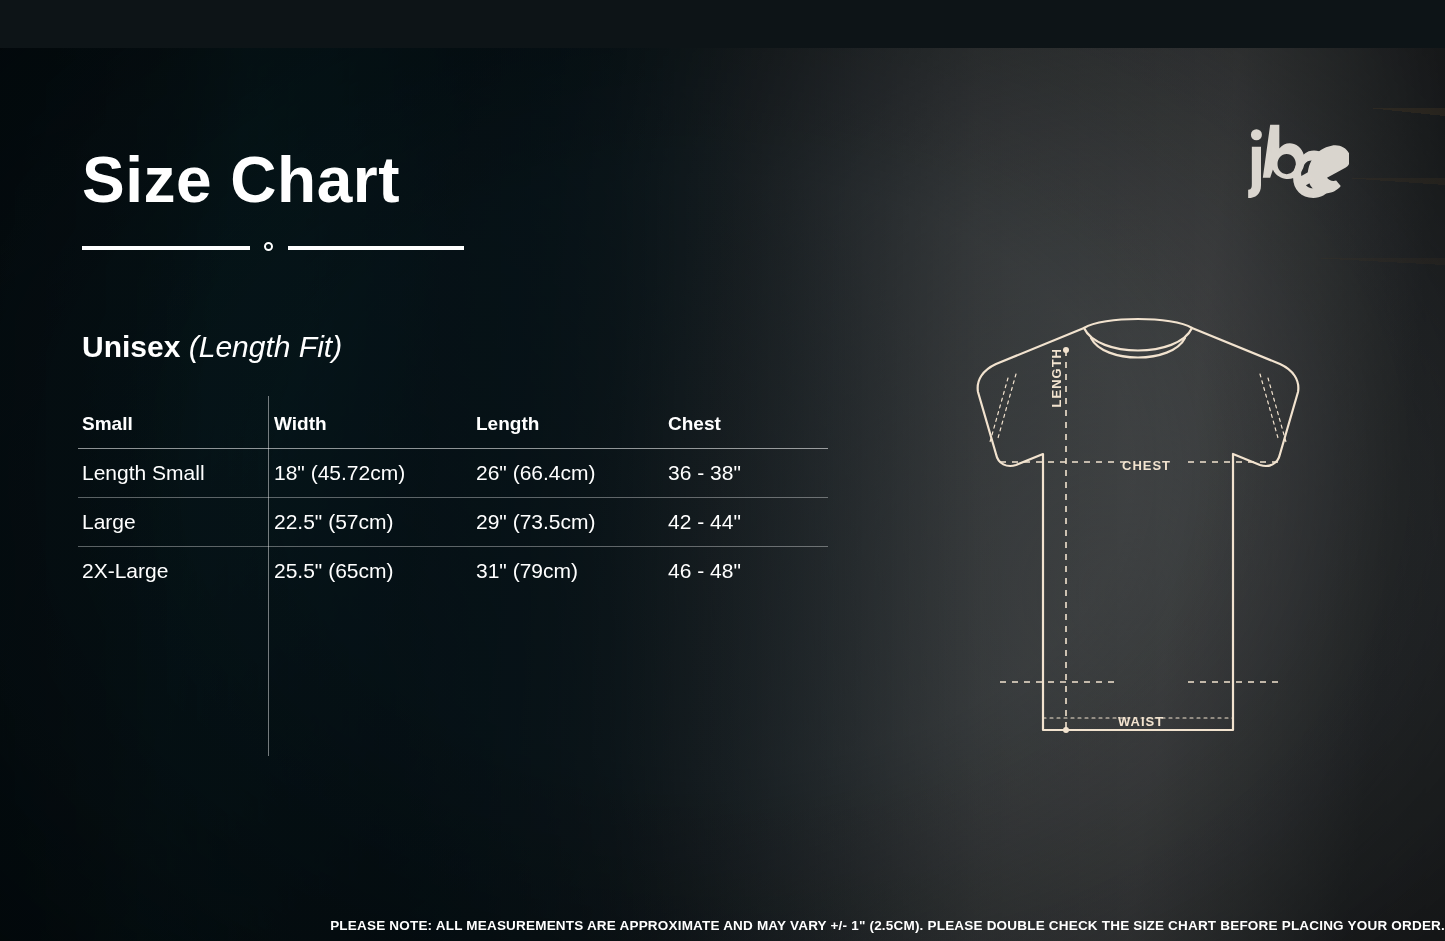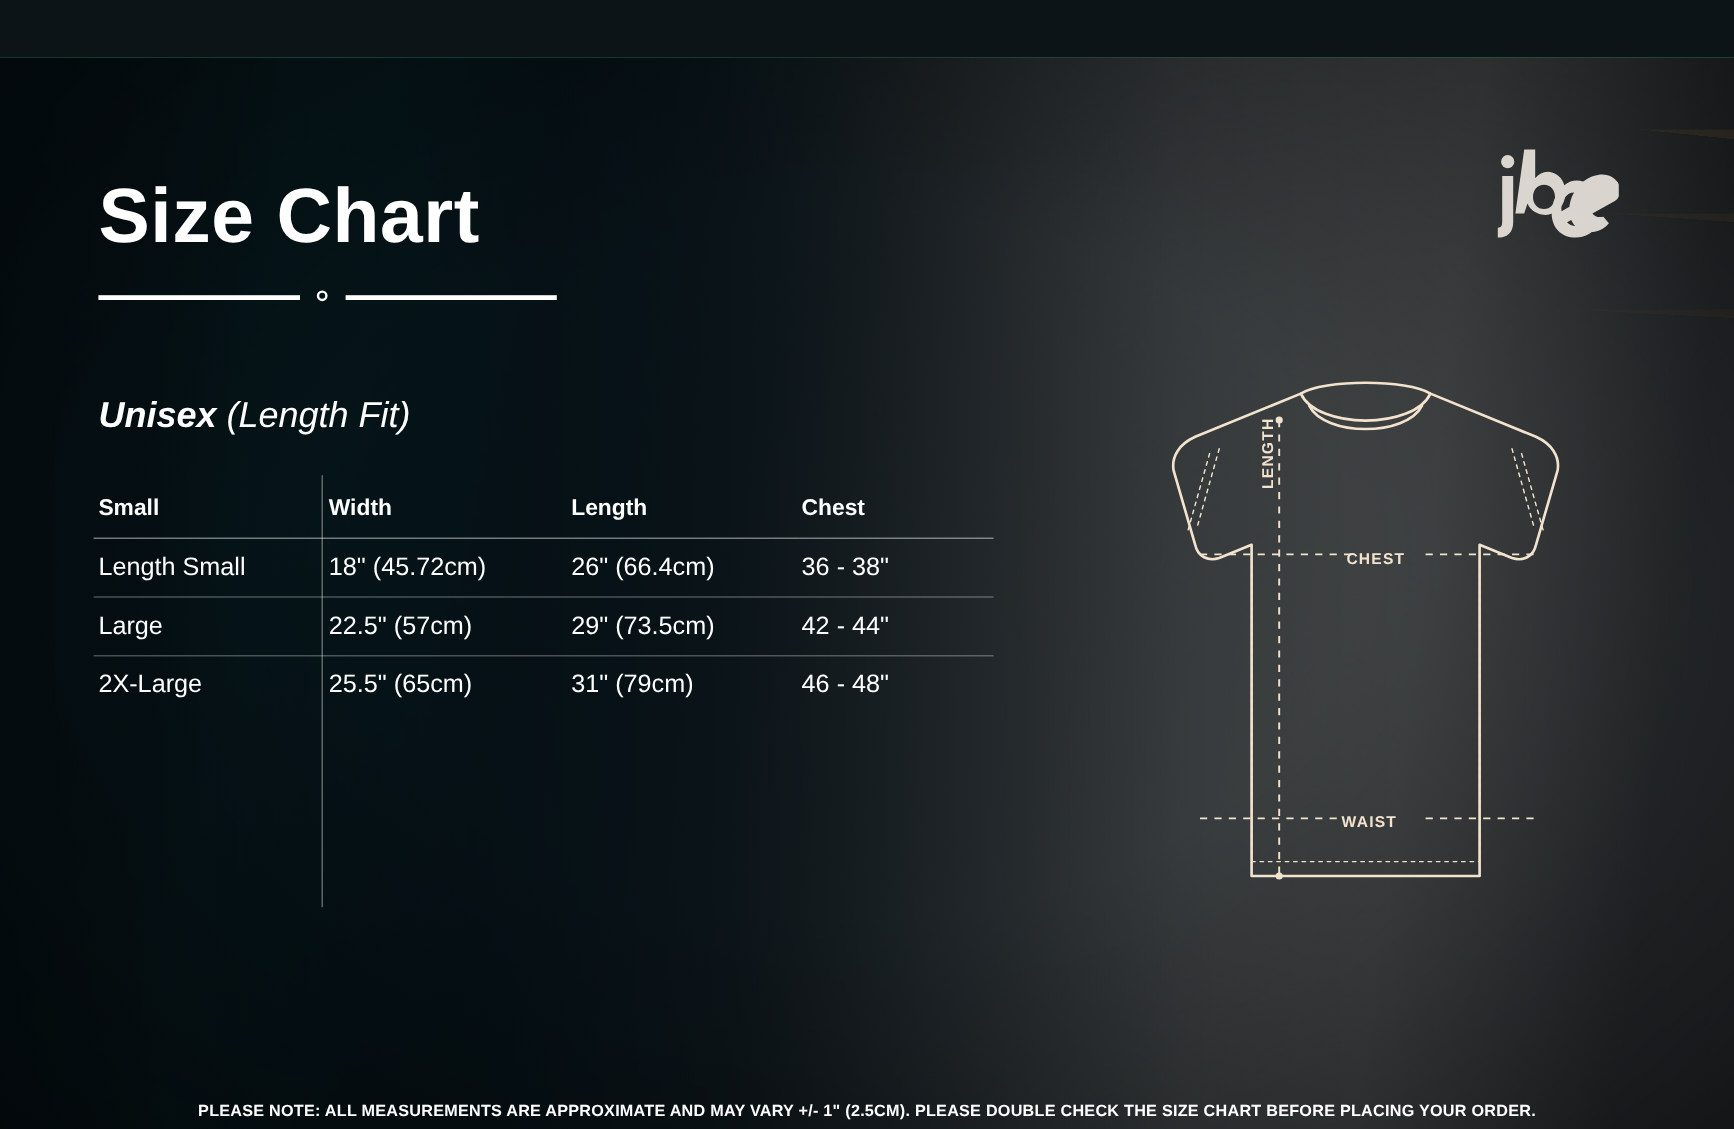--- a/index.html
+++ b/index.html
@@ -118,21 +118,21 @@
     opacity: 0.92;
   }
 
   .subtitle {
     position: absolute;
     left: 82px;
     top: 282px;
     font-size: 30px;
     color: #ffffff;
   }
-  .subtitle b { font-weight: 700; font-style: italic; }
+  .subtitle b { font-weight: 700; }
   .subtitle i { font-style: italic; font-weight: 400; }
 
   
   .table {
     position: absolute;
     left: 78px;
     top: 352px;
     width: 750px;
     border-collapse: collapse;
     color: #ffffff;
@@ -190,29 +190,29 @@
     letter-spacing: 1px;
     color: #f2e3cf;
   }
   .lbl-length {
     left: 1049px;
     top: 300px;
     writing-mode: vertical-rl;
     transform: rotate(180deg);
   }
   .lbl-chest { left: 1122px; top: 410px; }
-  .lbl-waist { left: 1118px; top: 629px; text-align: center; }
+  .lbl-waist { left: 1118px; top: 666px; text-align: center; }
 
   
   .footer {
     position: absolute;
     left: 0;
     right: 0;
     top: 870px;
-    text-align: center;
+    text-align: right;
     font-size: 13.5px;
     font-weight: 700;
     letter-spacing: 0.2px;
     color: #ffffff;
   }
 </style>
 </head>
 <body>
 
 <div id="page">

